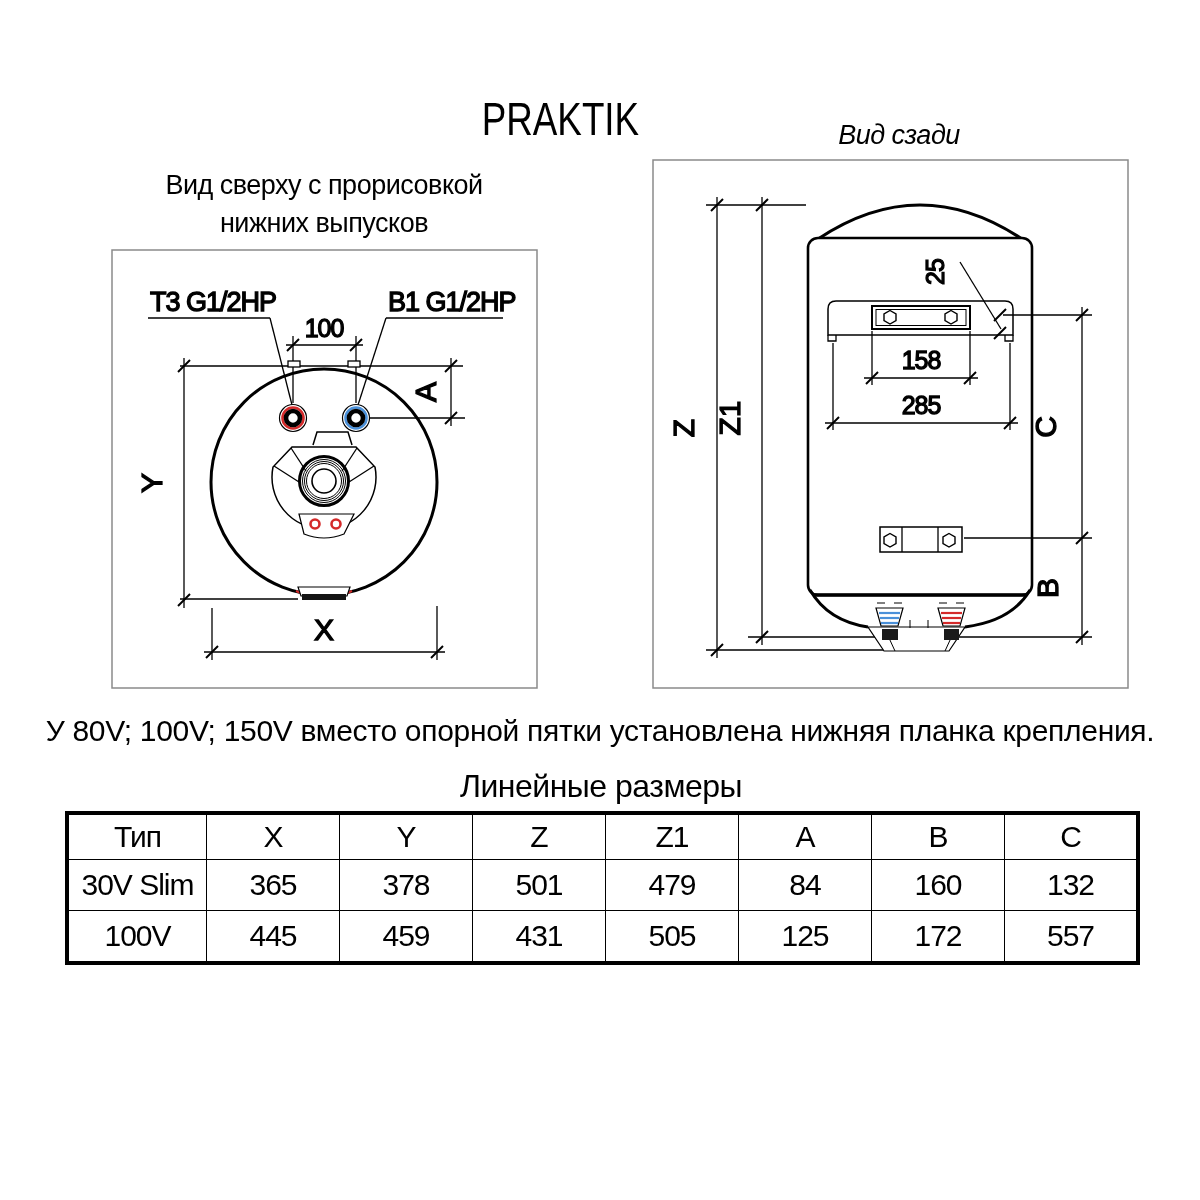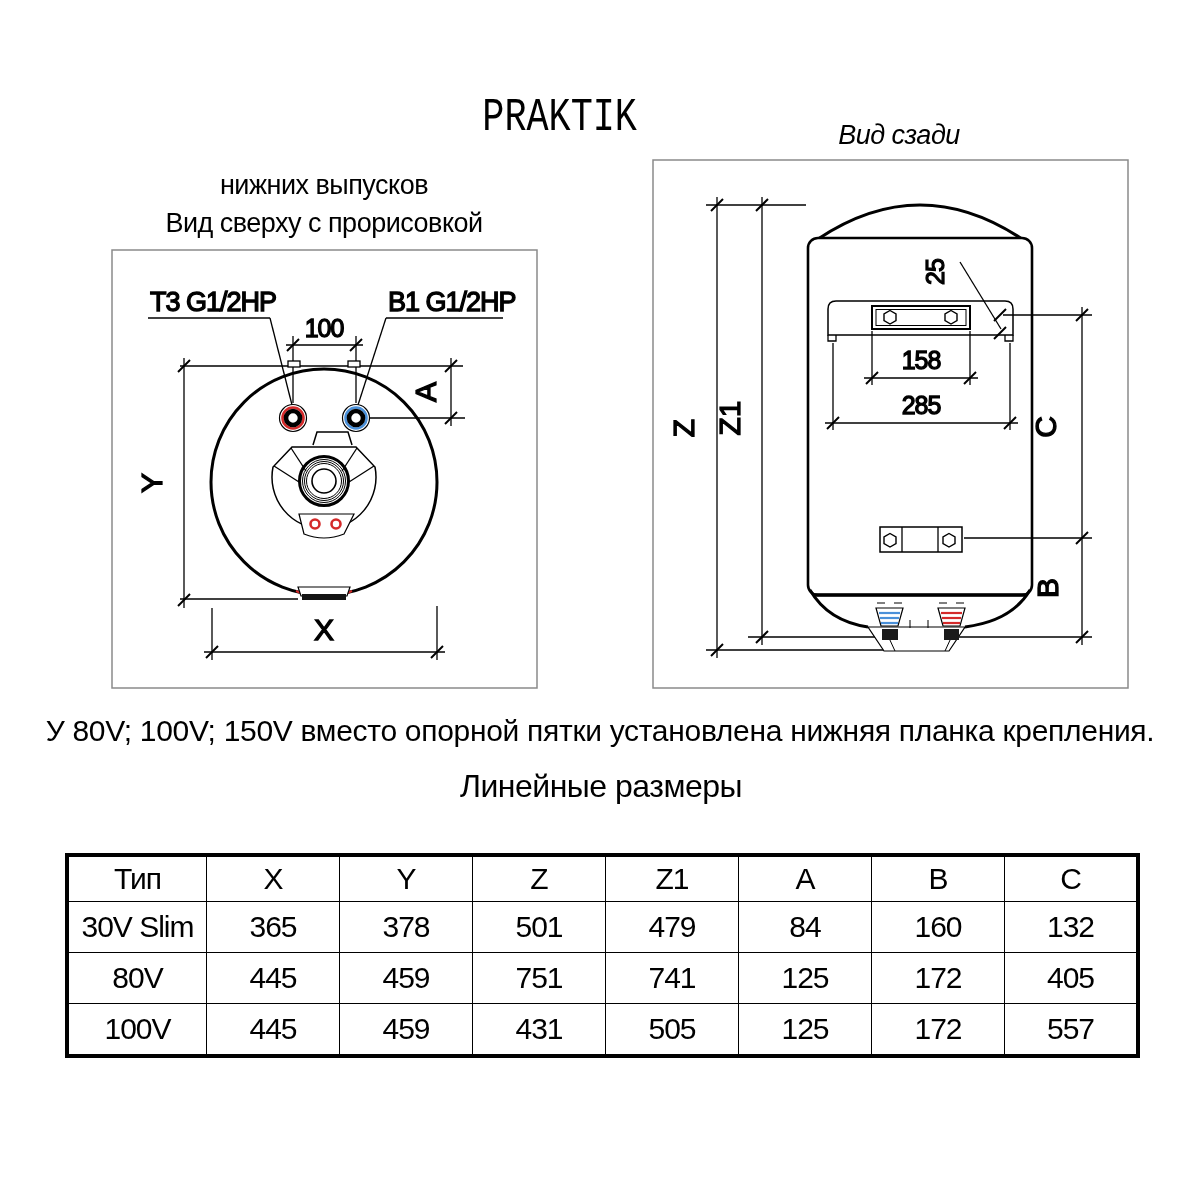--- a/index.html
+++ b/index.html
@@ -1,25 +1,25 @@
 <!DOCTYPE html>
 <html><head>
 <meta charset="utf-8">
 <style>
   html,body{margin:0;padding:0;background:#ffffff;}
   body{width:1200px;height:1200px;position:relative;font-family:"Liberation Sans",sans-serif;color:#000;overflow:hidden;}
   .abs{position:absolute;}
   .ctr{text-align:center;}
-  #praktik-title{left:400px;top:92px;width:320px;font-size:46px;letter-spacing:0px;font-family:Liberation Mono, monospace;}
+  #praktik-title{left:400px;top:92px;width:320px;font-size:46px;letter-spacing:0px;}
   #praktik-title span{display:inline-block;transform:scaleX(0.8);transform-origin:center;}
   #backview-title{left:749px;top:120px;width:300px;font-size:27px;letter-spacing:-0.5px;font-style:italic;}
   #topview-title{left:164px;top:166px;width:320px;font-size:27px;line-height:38px;letter-spacing:-0.5px;}
   #note-line{left:0px;top:714px;width:1200px;font-size:30px;letter-spacing:-0.3px;}
   #table-title{left:66px;top:768px;width:1070px;font-size:32px;letter-spacing:-0.5px;}
-  #dim-table{left:66px;top:854px;width:1070px;border-collapse:collapse;table-layout:fixed;
+  #dim-table{left:66px;top:812px;width:1070px;border-collapse:collapse;table-layout:fixed;
              font-size:30px;letter-spacing:-1px;}
   #dim-table td{border:1.6px solid #000;text-align:center;vertical-align:middle;height:50px;padding:0;}
   #dim-table tr.hdr td{height:44px;}
   #dim-table{border:3px solid #000;outline:1px solid #000;}
   svg text{font-family:"Liberation Sans",sans-serif;fill:#000;}
   .dimtxt{font-size:25px;letter-spacing:-1px;}
   .dimletter{font-size:30px;}
   .portlbl{font-size:27px;letter-spacing:-1px;}
 </style>
 </head>
@@ -207,22 +207,22 @@
     <text class="dimtxt" x="921" y="369" text-anchor="middle">158</text>
     <text class="dimtxt" x="921" y="414" text-anchor="middle">285</text>
     <text class="dimletter" x="1056" y="427" text-anchor="middle" transform="rotate(-90 1056 427)">C</text>
     <text class="dimletter" x="1058" y="588" text-anchor="middle" transform="rotate(-90 1058 588)">B</text>
   </g>
 </svg>
 
 <div class="abs ctr" id="praktik-title"><span>PRAKTIK</span></div>
 <div class="abs ctr" id="backview-title">Вид сзади</div>
 <div class="abs ctr" id="topview-title">
+  <div>Вид сверху с прорисовкой</div>
   <div>нижних выпусков</div>
-  <div>Вид сверху с прорисовкой</div>
 </div>
 <div class="abs ctr" id="note-line">У 80V; 100V; 150V вместо опорной пятки установлена нижняя планка крепления.</div>
 <div class="abs ctr" id="table-title">Линейные размеры</div>
 
 <table class="abs" id="dim-table">
   <colgroup>
     <col style="width:139px">
       <col style="width:133px">
       <col style="width:133px">
       <col style="width:133px">
@@ -246,30 +246,20 @@
     <td>30V Slim</td>
     <td>365</td>
     <td>378</td>
     <td>501</td>
     <td>479</td>
     <td>84</td>
     <td>160</td>
     <td>132</td>
   </tr>
   <tr>
-    <td>80V</td>
-    <td>445</td>
-    <td>459</td>
-    <td>751</td>
-    <td>741</td>
-    <td>125</td>
-    <td>172</td>
-    <td>405</td>
-  </tr>
-  <tr>
     <td>100V</td>
     <td>445</td>
     <td>459</td>
     <td>431</td>
     <td>505</td>
     <td>125</td>
     <td>172</td>
     <td>557</td>
   </tr>
   </tbody>

